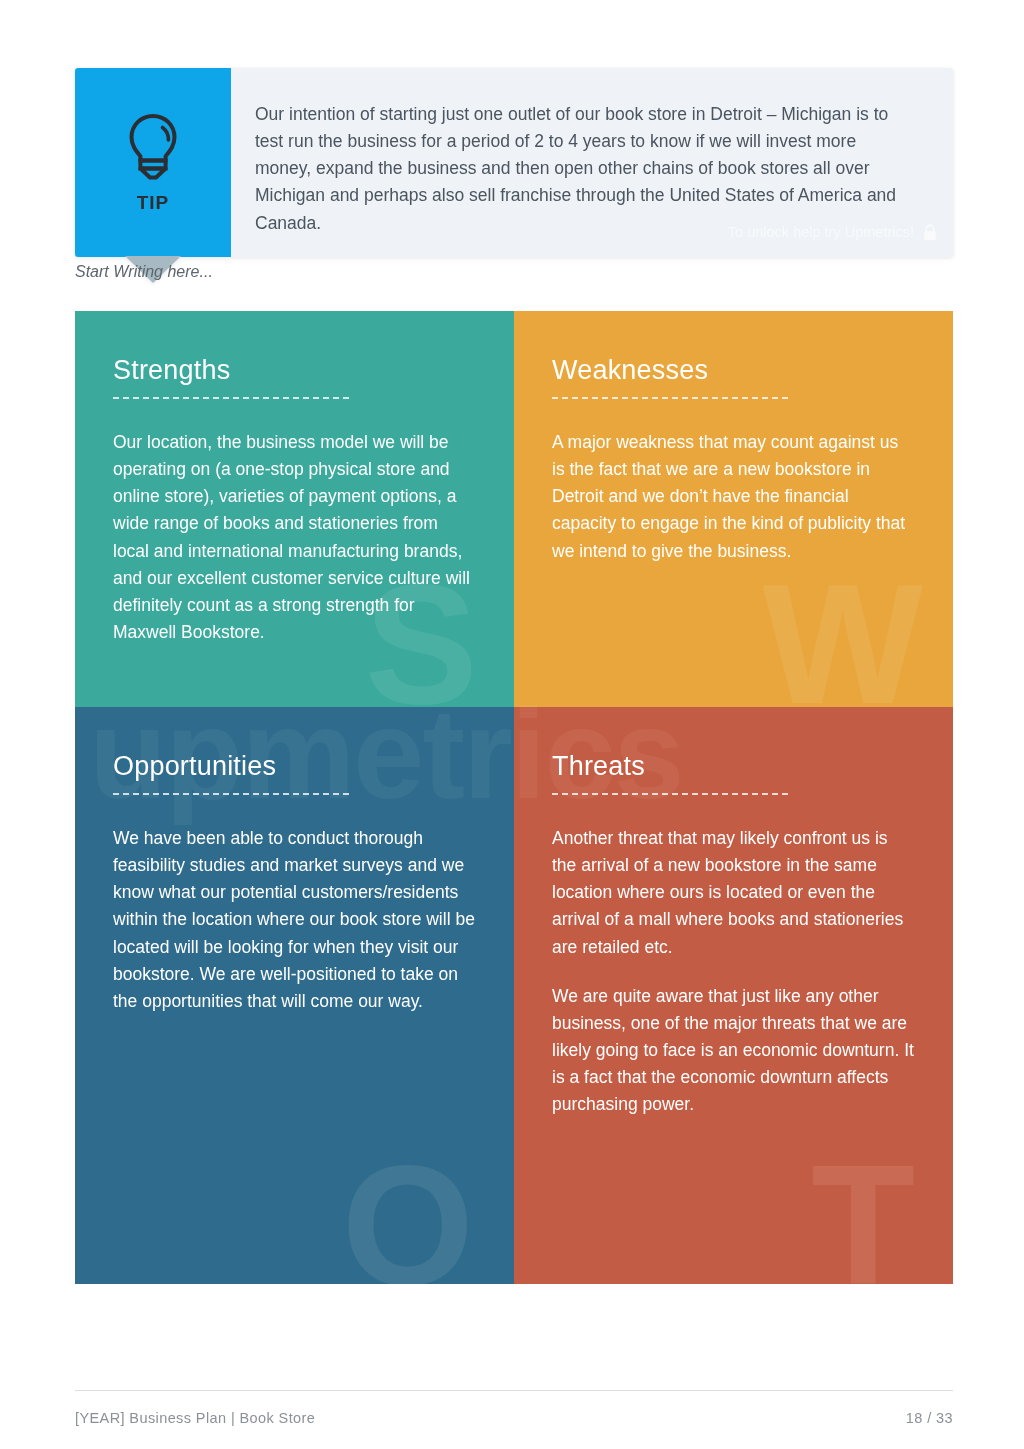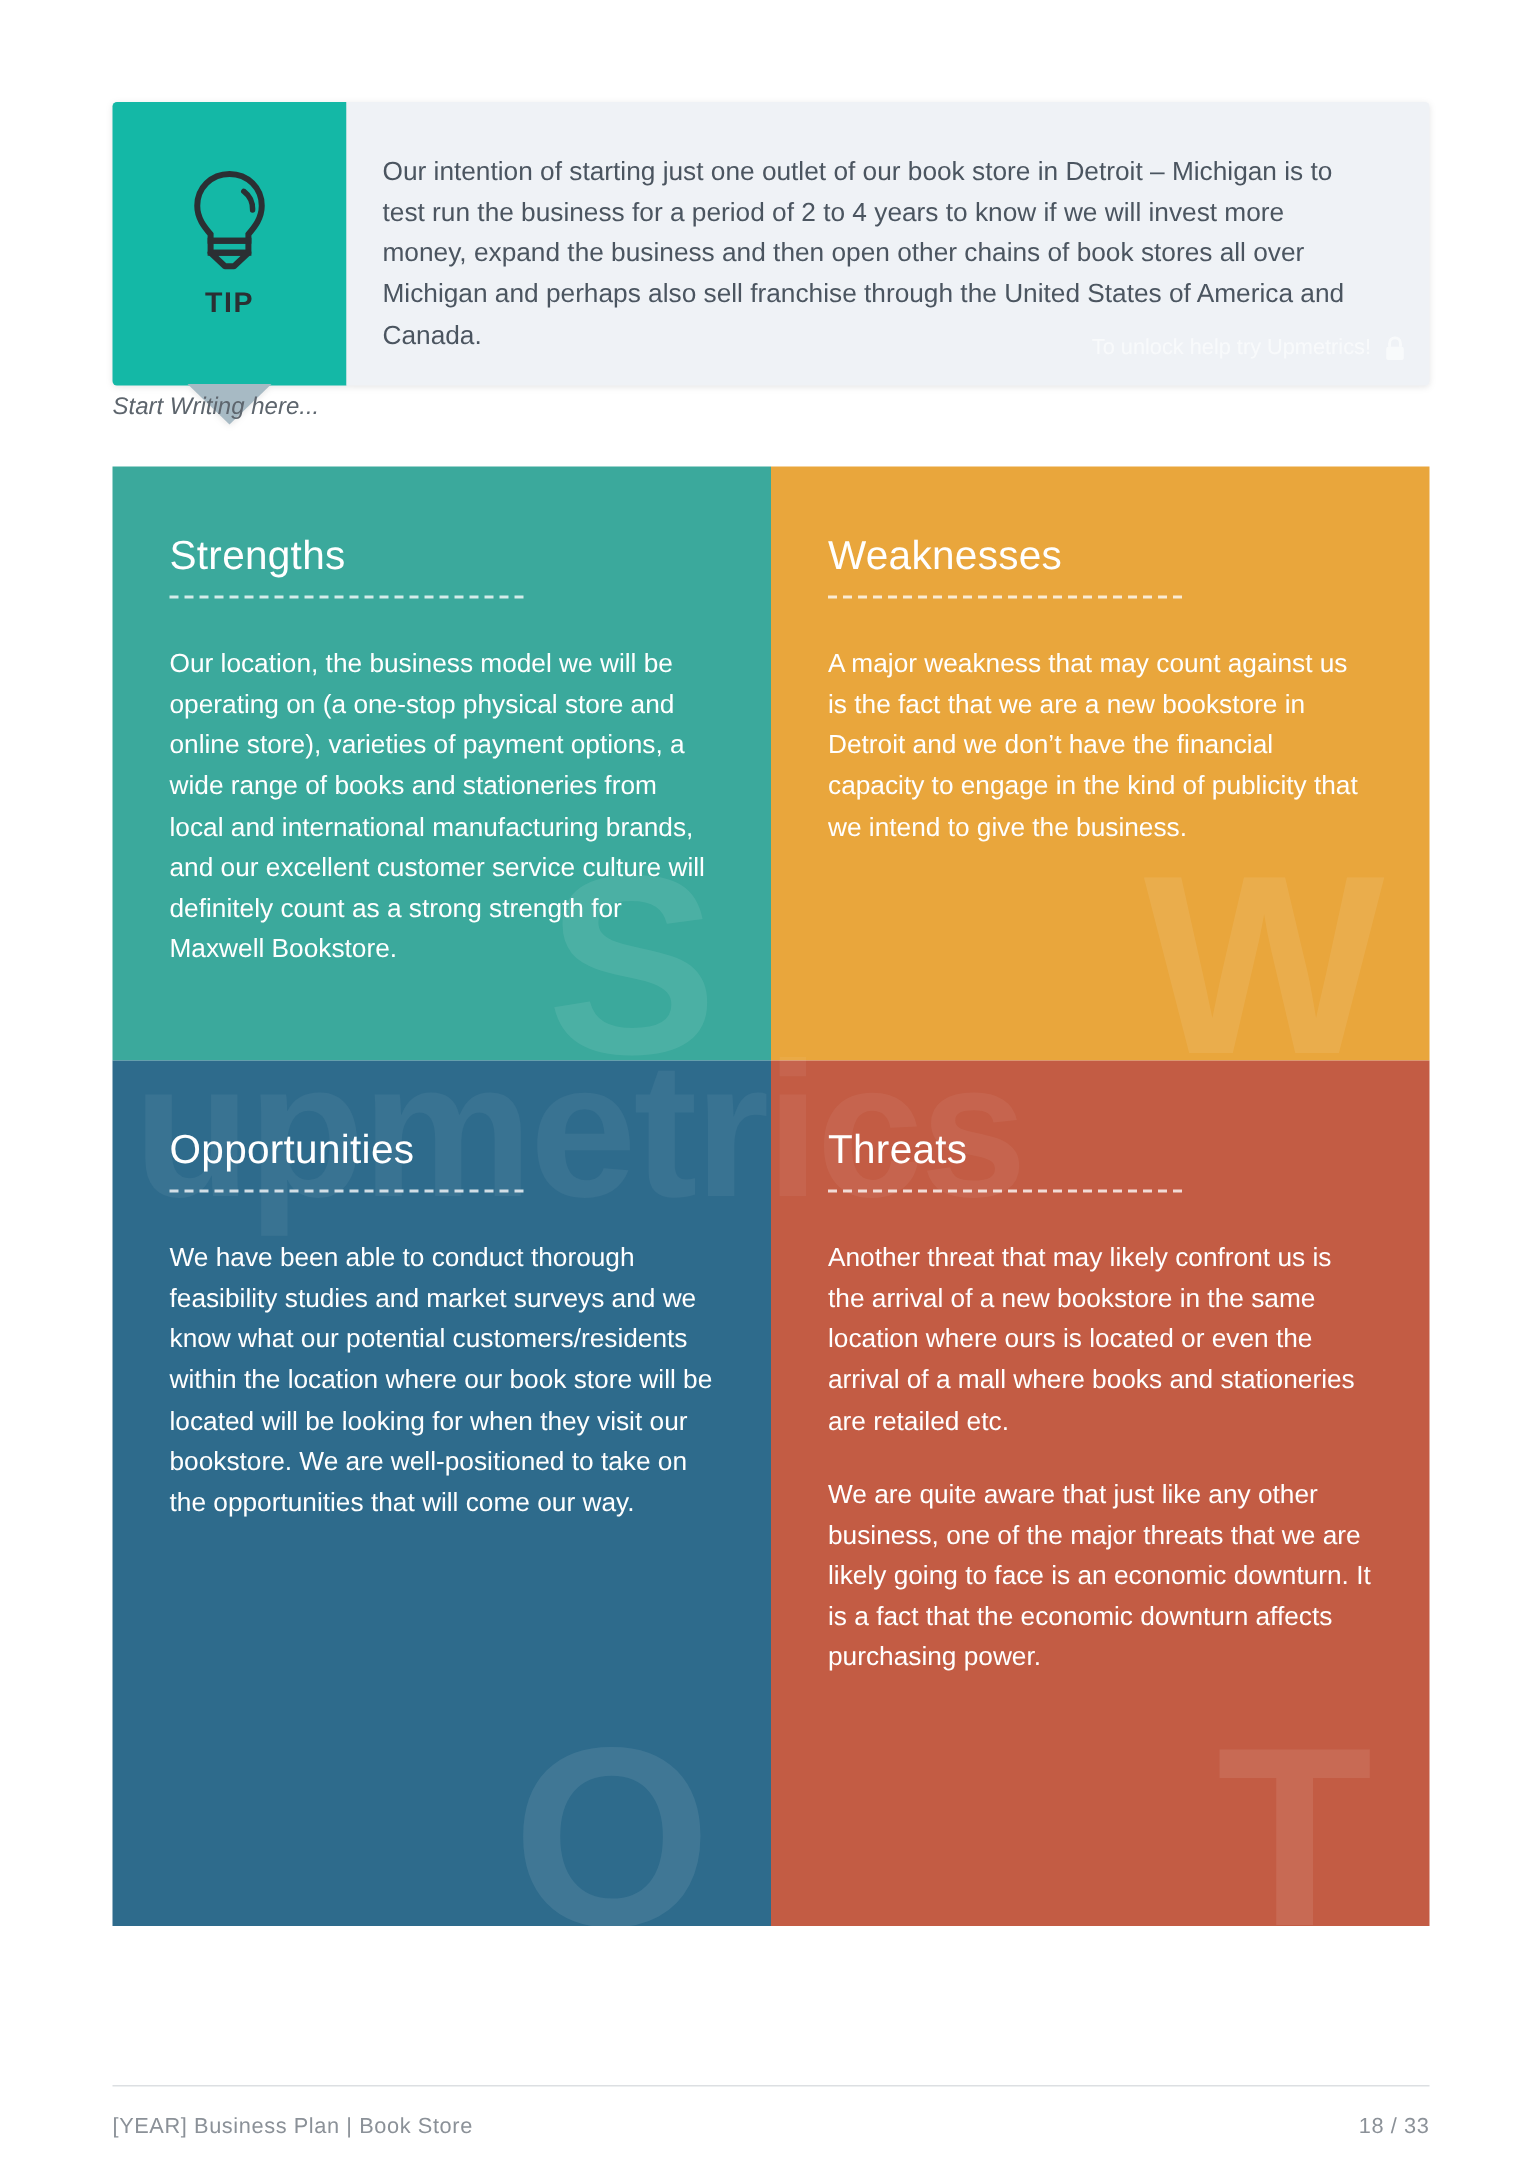--- a/index.html
+++ b/index.html
@@ -28,21 +28,21 @@
     top: 68px;
     width: 878px;
     display: flex;
     align-items: stretch;
     filter: drop-shadow(0 1px 2px rgba(0,0,0,0.10));
   }
 
   .tip-side {
     position: relative;
     width: 156px;
-    background: #14b8a6;
+    background: #0ea5e9;
     border-radius: 3px 0 0 3px;
     display: flex;
     flex-direction: column;
     align-items: center;
     justify-content: center;
     padding: 24px 0 22px 0;
   }
 
   .tip-side .bulb {
     width: 58px;

